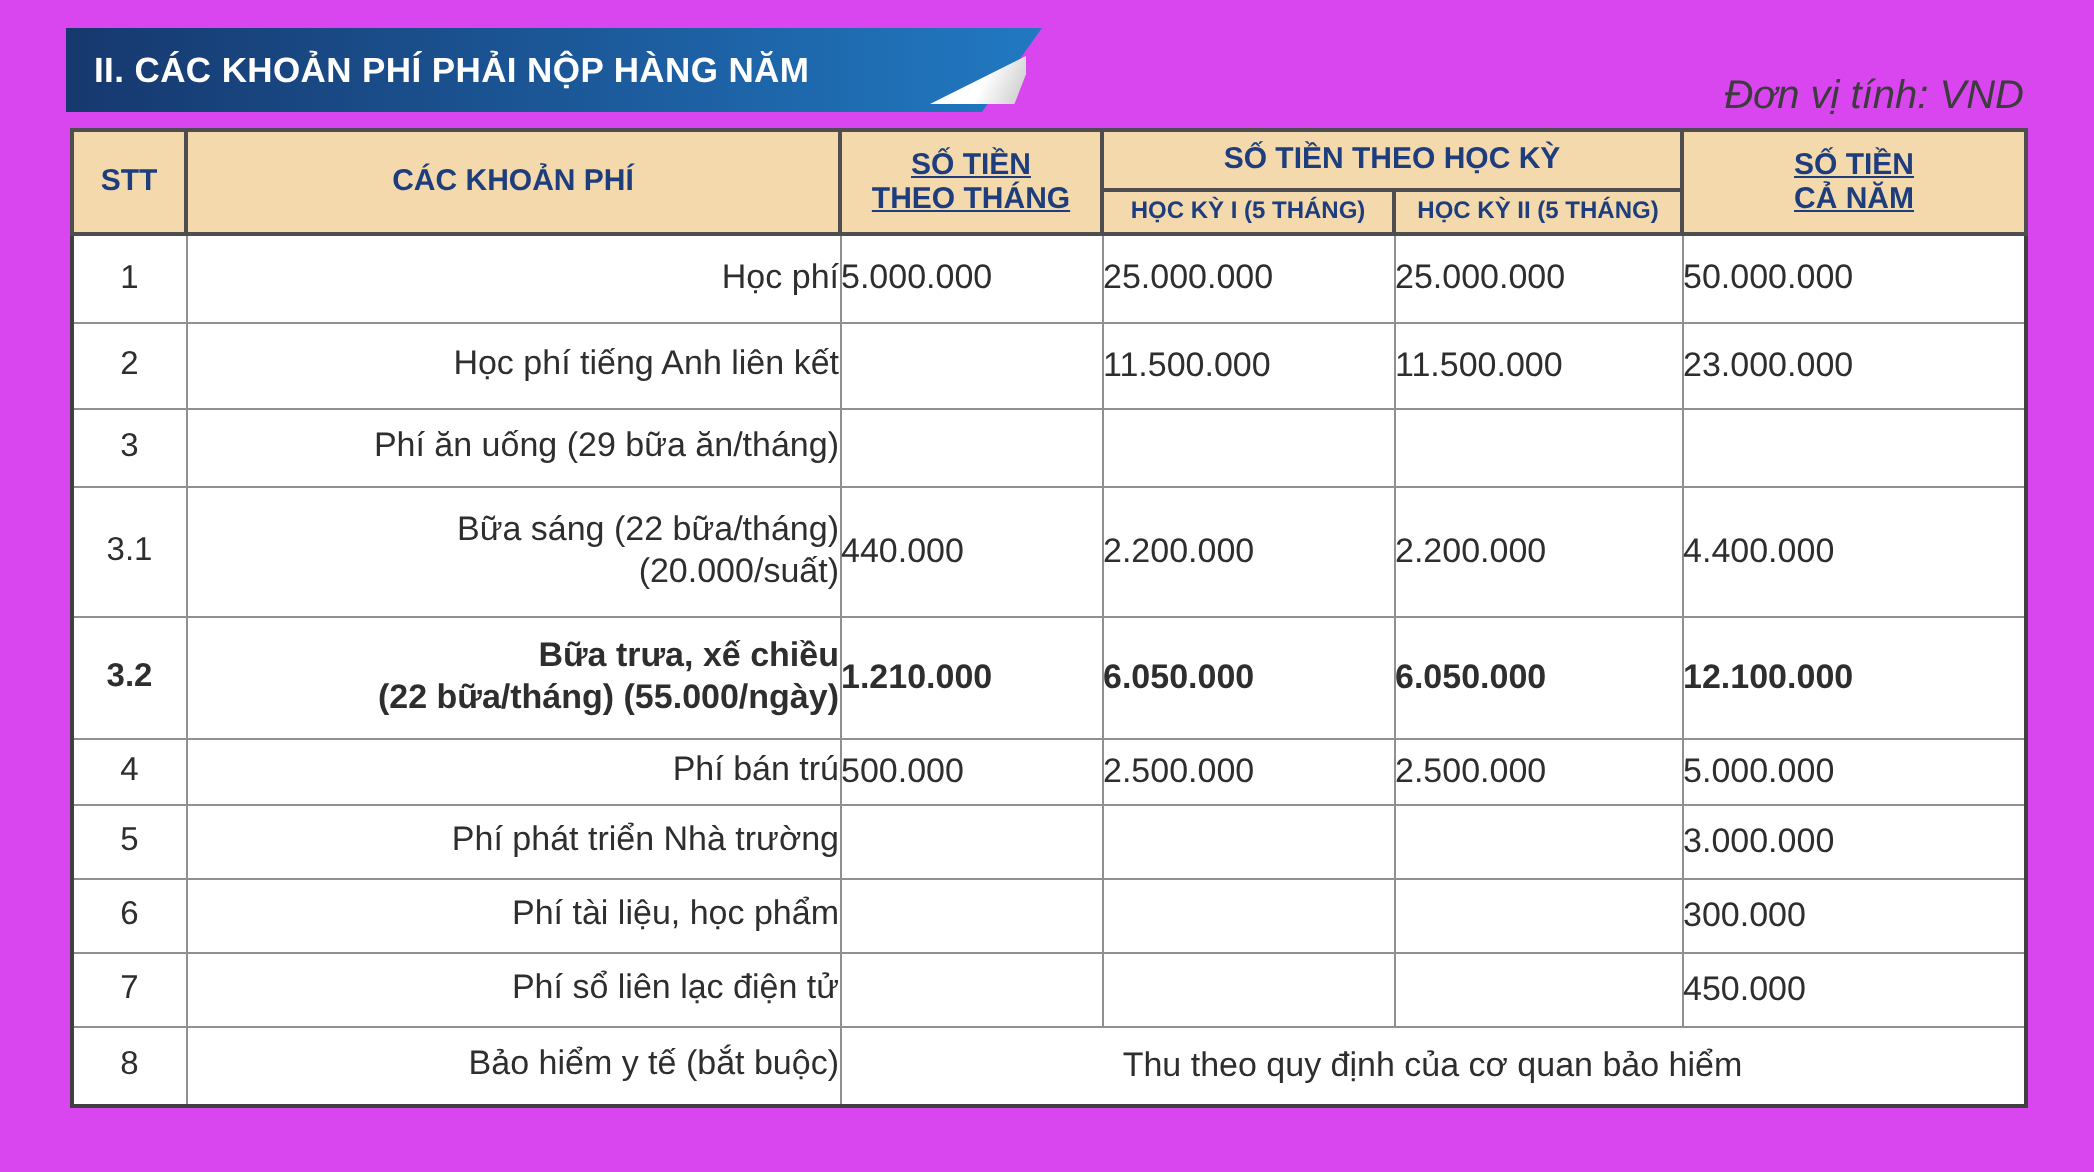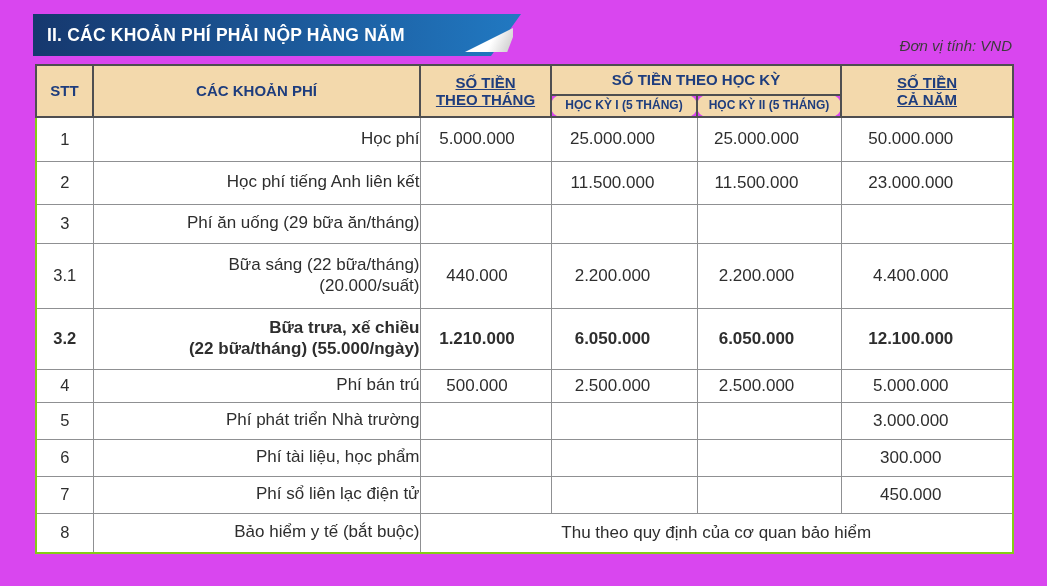--- a/index.html
+++ b/index.html
@@ -21,54 +21,54 @@
   .banner-fold {
     position:absolute; right:8px; bottom:4px; width:48px; height:24px;
     background:linear-gradient(115deg,#ffffff 55%, #c7c7c7 100%);
     clip-path:polygon(100% 0, 0 100%, 88% 100%, 100% 38%);
     filter:drop-shadow(-1px 1px 1px rgba(0,0,0,.35));
   }
 
   
   .unit-note {
     position:absolute; top:37px; right:35px;
-    font-style:italic; font-size:15px; color:#3c3c3c;
+    font-style:italic; font-size:20px; color:#3c3c3c;
   }
 
   
   table.fees {
     position:absolute; left:35px; top:64px; width:977px;
     border-collapse:collapse; table-layout:fixed;
-    border:2px solid #84cc16;
+    border:2px solid #404040;
     font-size:17px;
   }
   col.c-stt   { width:57px; }
   col.c-name  { width:327px; }
   col.c-month { width:131px; }
   col.c-sem1  { width:146px; }
   col.c-sem2  { width:144px; }
   col.c-year  { width:172px; }
 
   th {
     background:#f3d9ac; color:#1e3d7d; font-weight:bold;
     border:2px solid #4e4e50; text-align:center; vertical-align:middle;
     font-size:15px; line-height:1.15;
   }
   thead tr:first-child { height:30px; }
   thead tr:last-child  { height:22px; }
-  th.sub { font-size:12px; letter-spacing:0;border-radius:10px; }
+  th.sub { font-size:12px; letter-spacing:0; }
   .pre { white-space:pre-line;text-decoration:underline; }
 
   td {
     border:1px solid #8f9092; vertical-align:middle;
     color:#2e2e2e; background:#ffffff;
   }
   .td-stt  { text-align:center; font-size:16.5px; }
   .td-name { text-align:right; padding-left:22px; line-height:1.22; white-space:pre-line; }
-  .td-num  { text-align:center; }
+  .td-num  { text-align:left; }
   .td-monthly { padding-right:17px; }
   .td-sem1    { padding-right:23px; }
   .td-sem2    { padding-right:25px; }
   .td-year    { padding-right:32px; }
   .td-merged  { text-align:center;margin-left:23px; }
 
   tbody tr:nth-child(1)  { height:44px; }
   tbody tr:nth-child(2)  { height:43px; }
   tbody tr:nth-child(3)  { height:39px; }
   tbody tr:nth-child(4)  { height:65px; }

